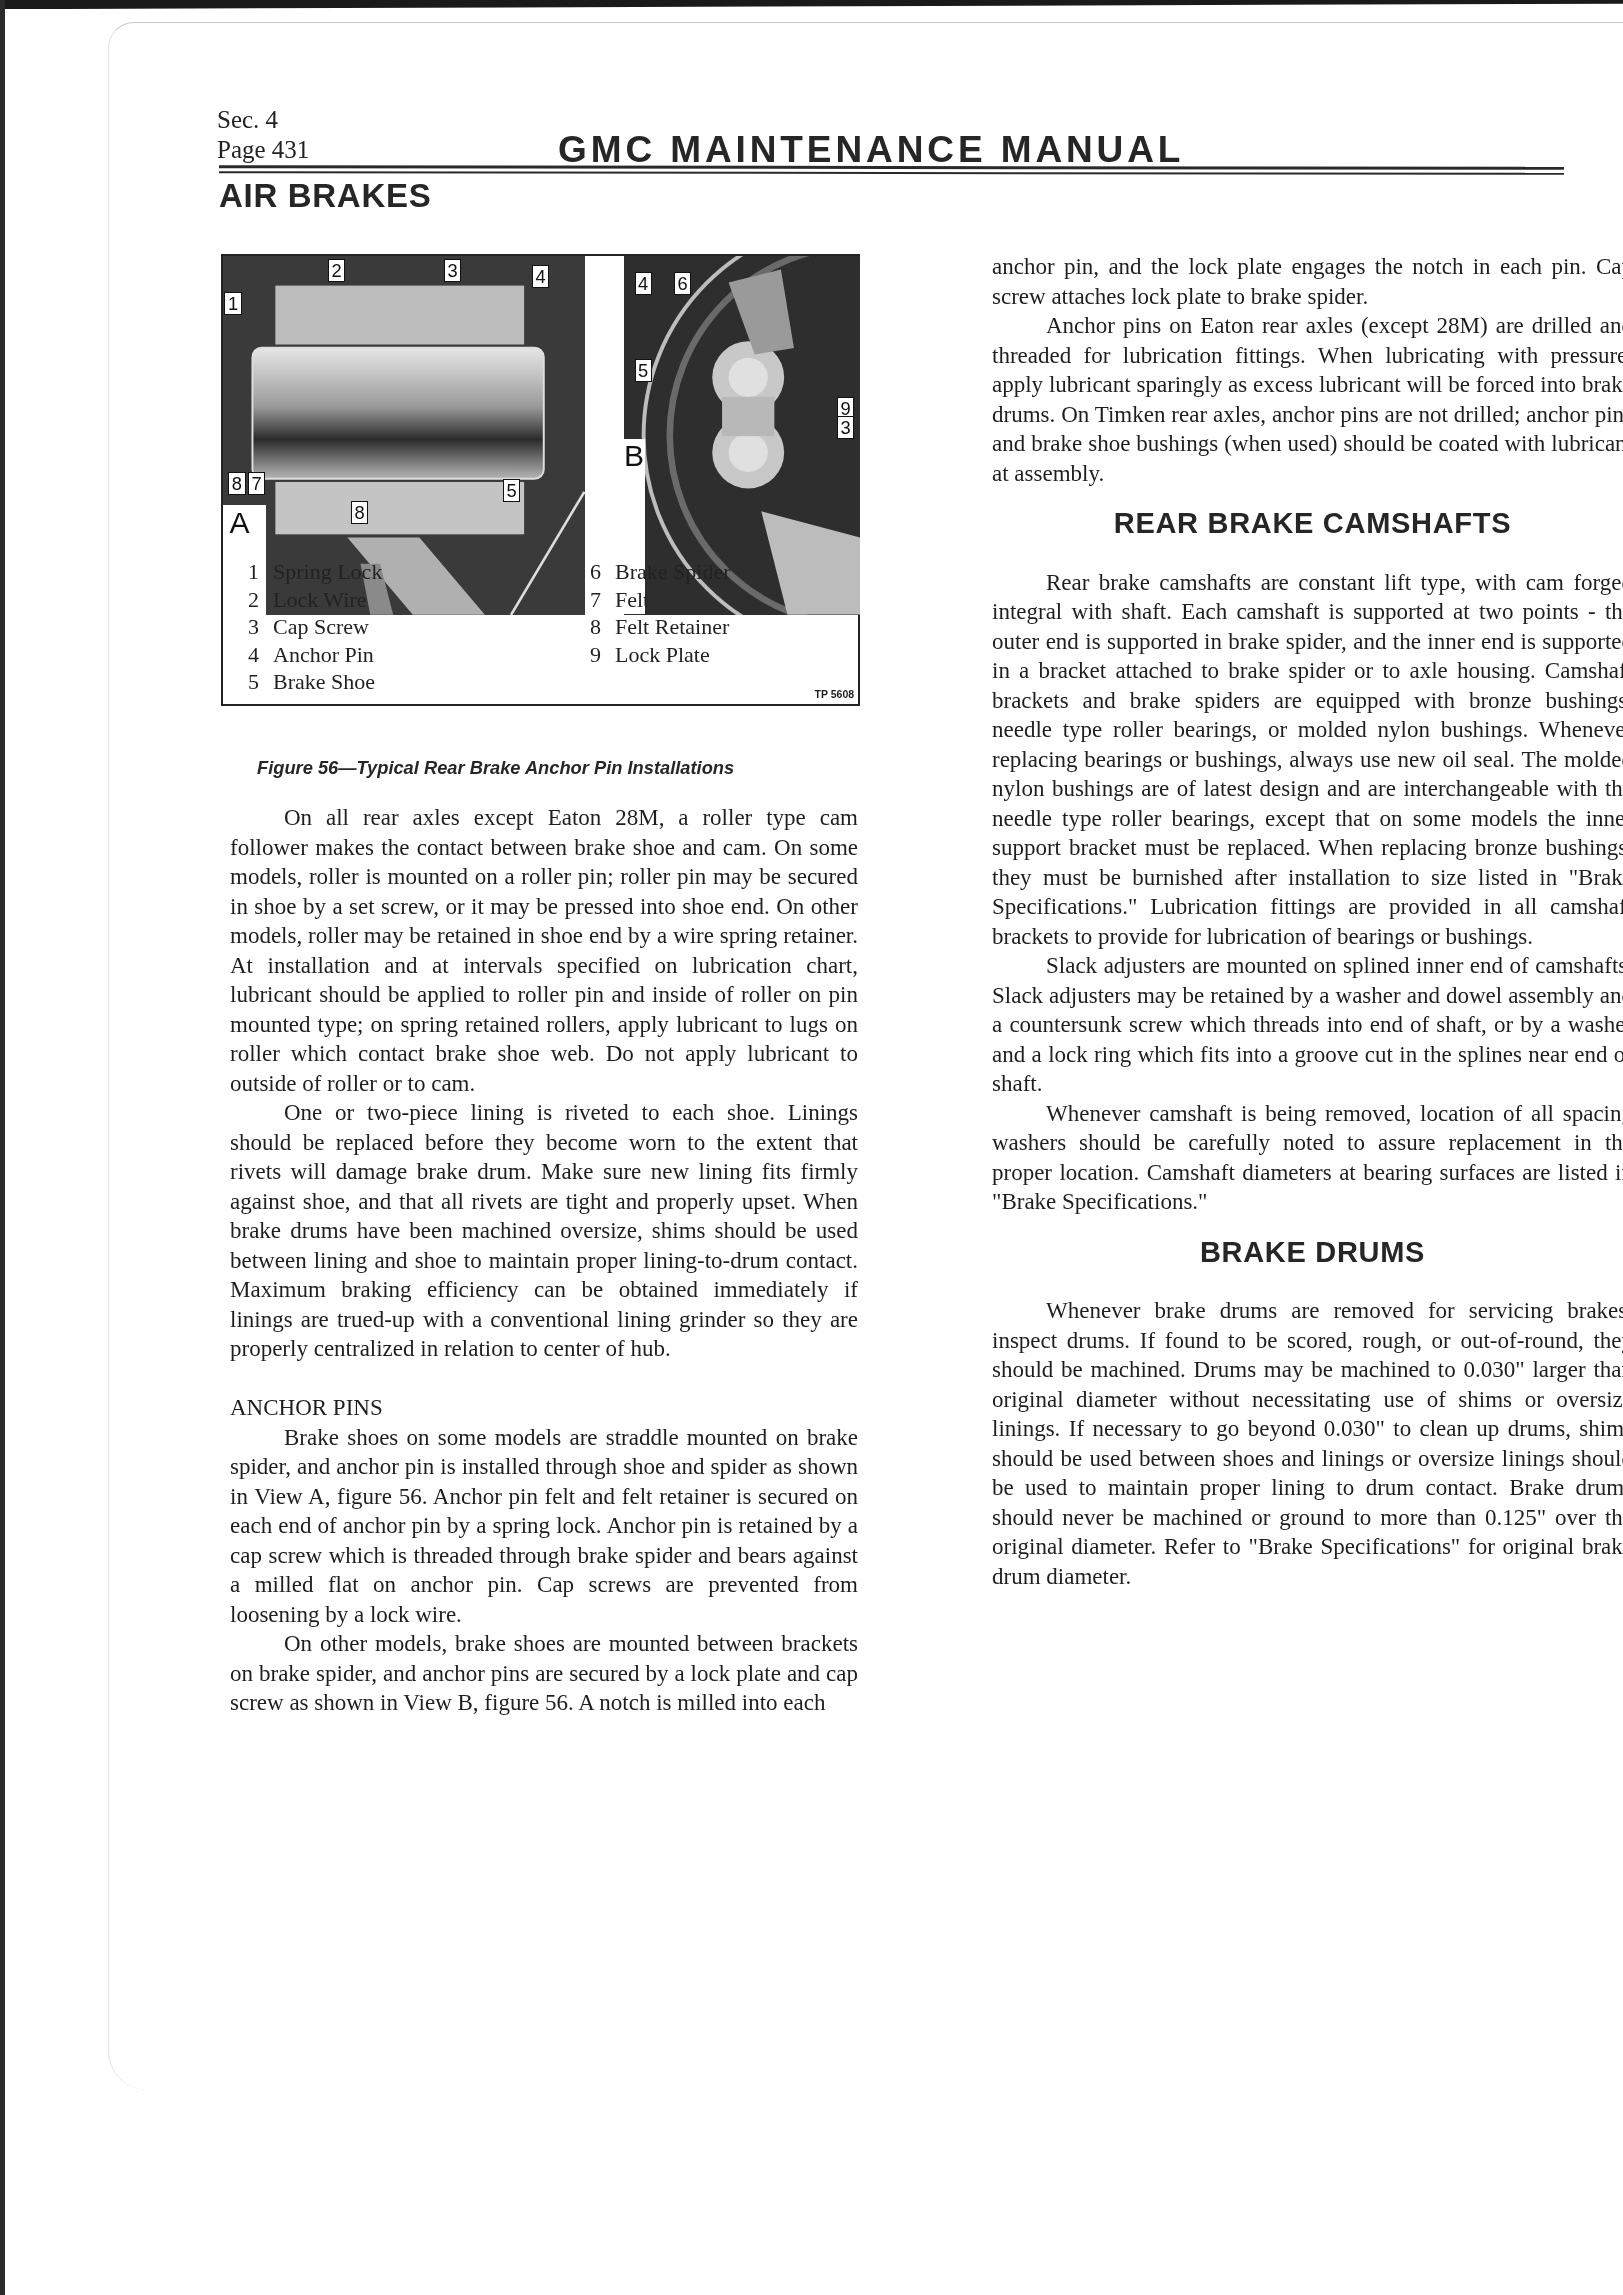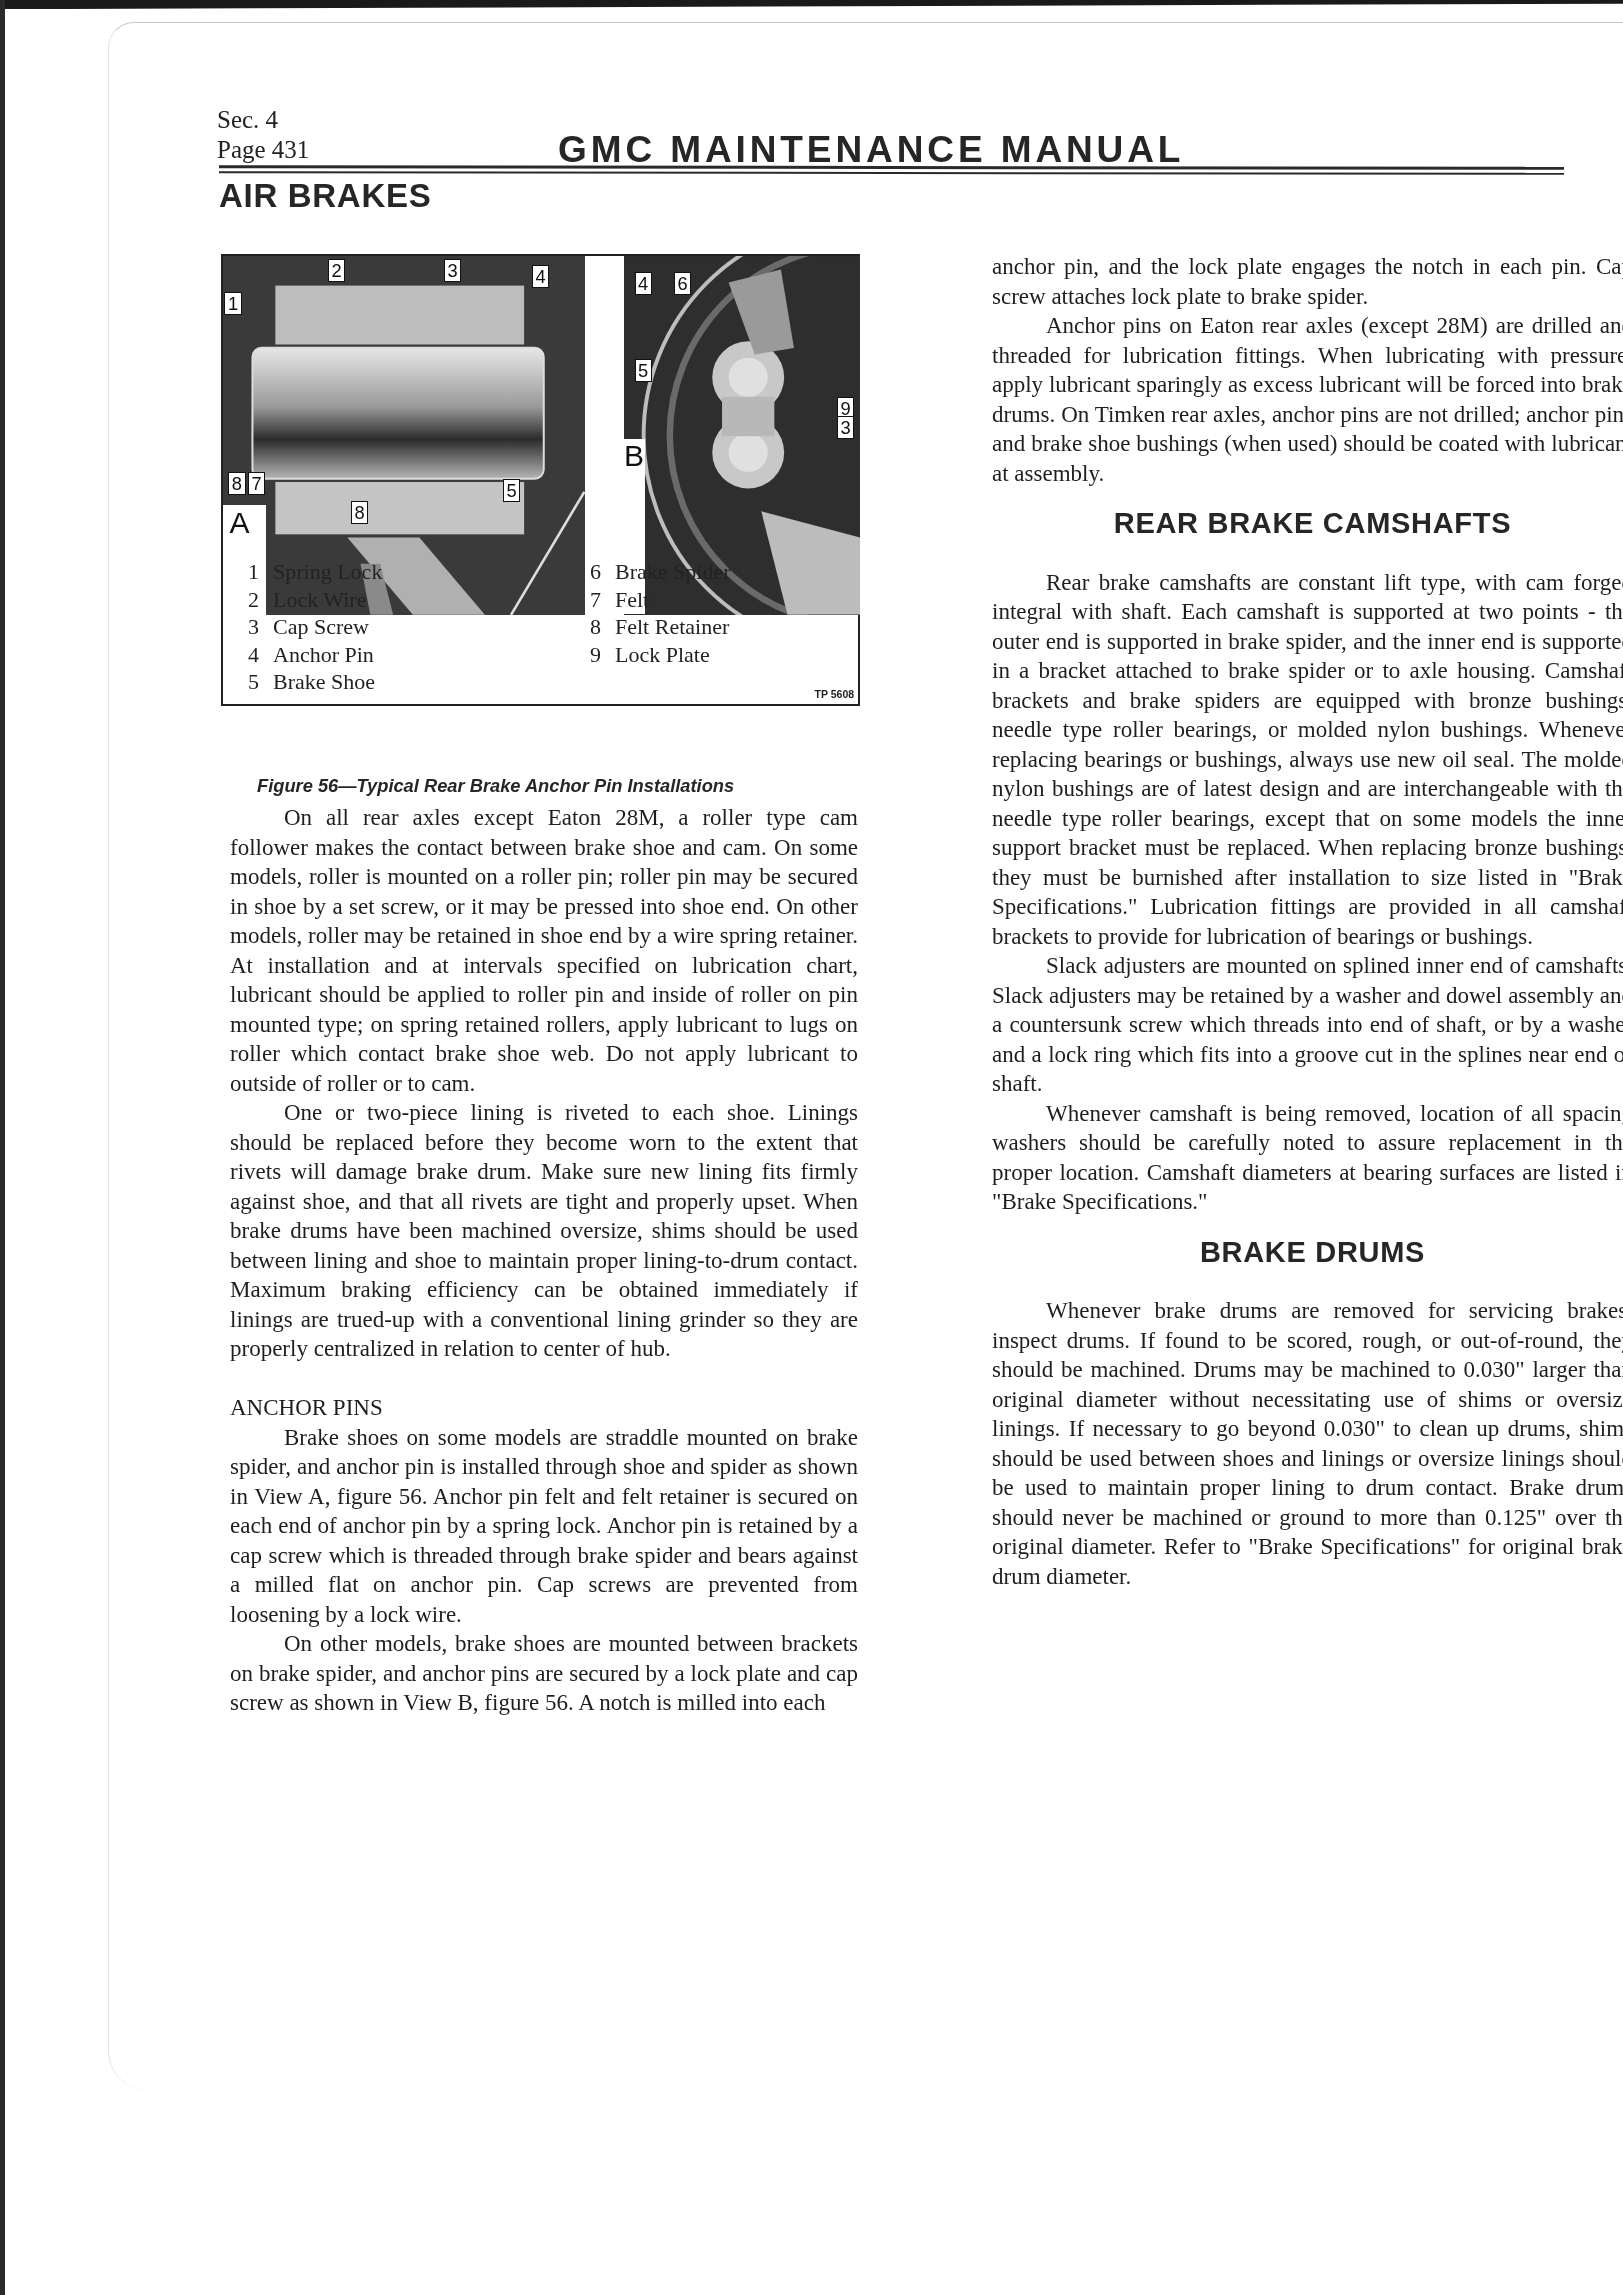--- a/index.html
+++ b/index.html
@@ -30,21 +30,21 @@
   .photo-b { left: 401px; width: 236px; background: #2f2f2f; }
   .view-letter { position: absolute; font-family: "Liberation Sans", sans-serif; font-size: 30px; color: #111;
                  background: #fff; padding: 1.3px 6.5px; }
   .callout { position: absolute; font-family: "Liberation Sans", sans-serif; font-size: 18.3px; background: #fff; color: #111;
              border: 1.3px solid #111; padding: 0 2.6px; line-height: 21px; }
   .legend { position: absolute; top: 302px; font-family: "Liberation Serif", serif; font-size: 22px; line-height: 27.5px; color: #222; }
   .legend-left { left: 25px; top: 302px; }
   .legend-right { left: 367px; }
   .legend-item span.num { display: inline-block; width: 25px; }
   .tp-code { position: absolute; right: 3.9px; bottom: 3.9px; font-family: "Liberation Sans", sans-serif; font-weight: bold; font-size: 10.5px; }
-  .fig-caption { position: absolute; left: 257px; top: 775px; font-family: "Liberation Sans", sans-serif; font-weight: bold;
+  .fig-caption { position: absolute; left: 257px; top: 757px; font-family: "Liberation Sans", sans-serif; font-weight: bold;
                  font-style: italic; font-size: 18.3px; color: #262626; }
 
   
   .col { position: absolute; font-family: "Liberation Serif", serif; font-size: 23px; line-height: 29.5px; color: #1e1e1e; text-align: justify; }
   .col-left { left: 230px; top: 803px; width: 628px; }
   .col-right { left: 960px; top: 252px; width: 641px; margin-left: 32px; }
   .col p { margin: 0; }
   .col p.indent { text-indent: 54px; }
   .subhead { font-family: "Liberation Serif", serif; font-size: 23px; margin-top: 7.9px; }
   .heading { font-family: "Liberation Sans", sans-serif; font-weight: bold; font-size: 29px; text-align: center;

